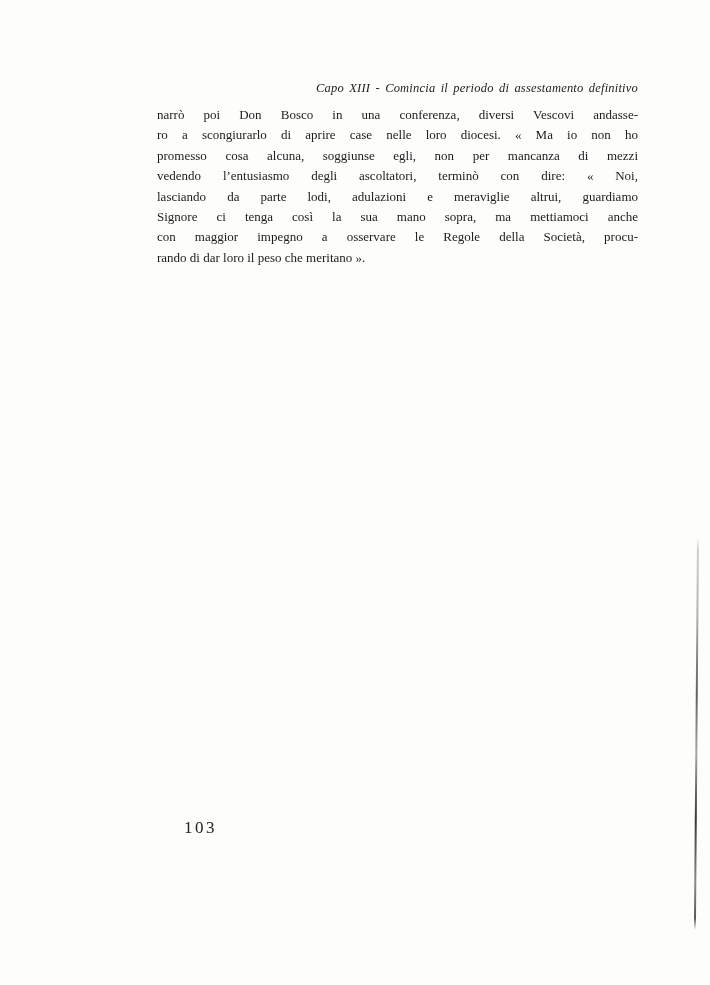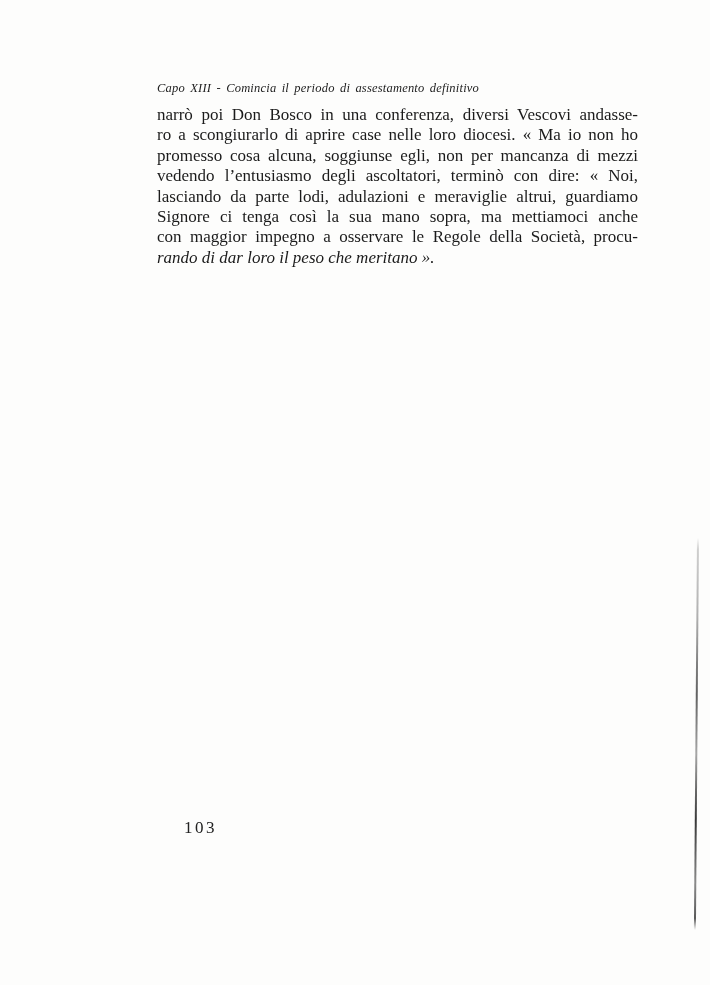--- a/index.html
+++ b/index.html
@@ -14,45 +14,44 @@
     background: #fdfdfc;
     font-family: "Liberation Serif", serif;
     color: #1b1b1b;
     overflow: hidden;
   }
   .chapter-header {
     position: absolute;
     left: 157px;
     top: 81px;
     width: 481px;
-    text-align: left;
+    text-align: right;
     font-style: italic;
     font-size: 12.5px;
     letter-spacing: 0.2px;
     word-spacing: 2px;
     color: #222222;
     white-space: nowrap;
   }
   .body-paragraph {
     position: absolute;
     left: 157px;
     top: 105px;
     width: 481px;
-    font-size: 17px;
+    font-size: 13px;
     line-height: 20.4px;
     color: #1b1b1b;
   }
   .text-line {
     text-align: justify;
     text-align-last: justify;
     white-space: normal;
   }
   .text-line.last {
     text-align-last: left;
-    font-style: italic;
   }
   .page-number {
     position: absolute;
     left: 184px;
     top: 818px;
     font-size: 17px;
     letter-spacing: 2.5px;
     color: #222222;
   }
   .scan-artifact-line {

